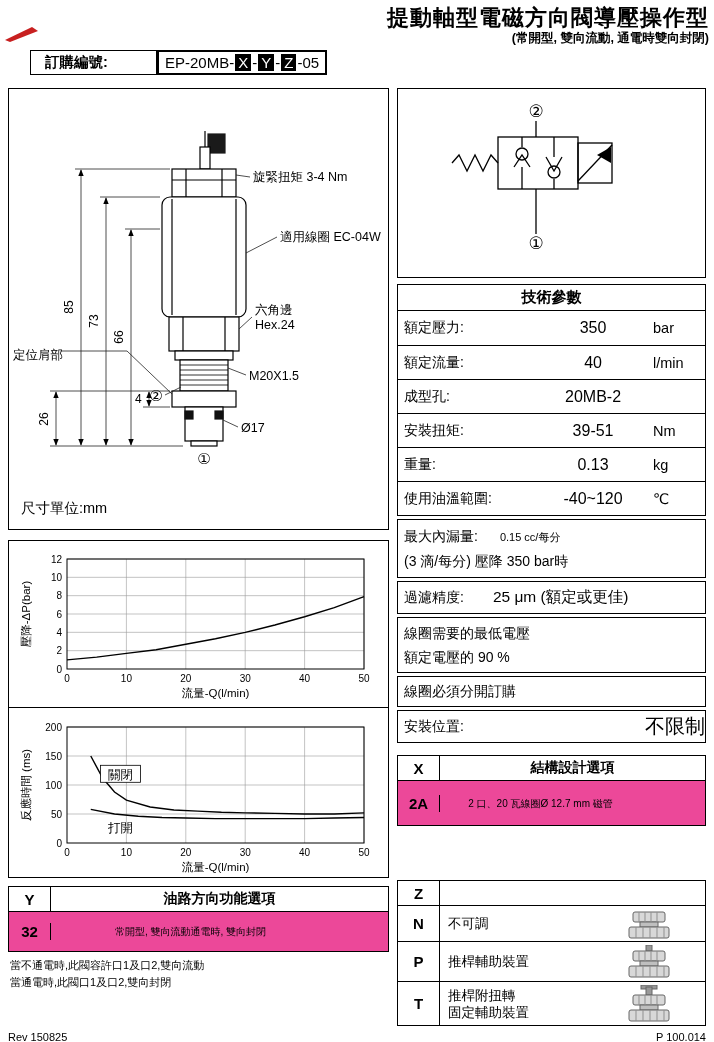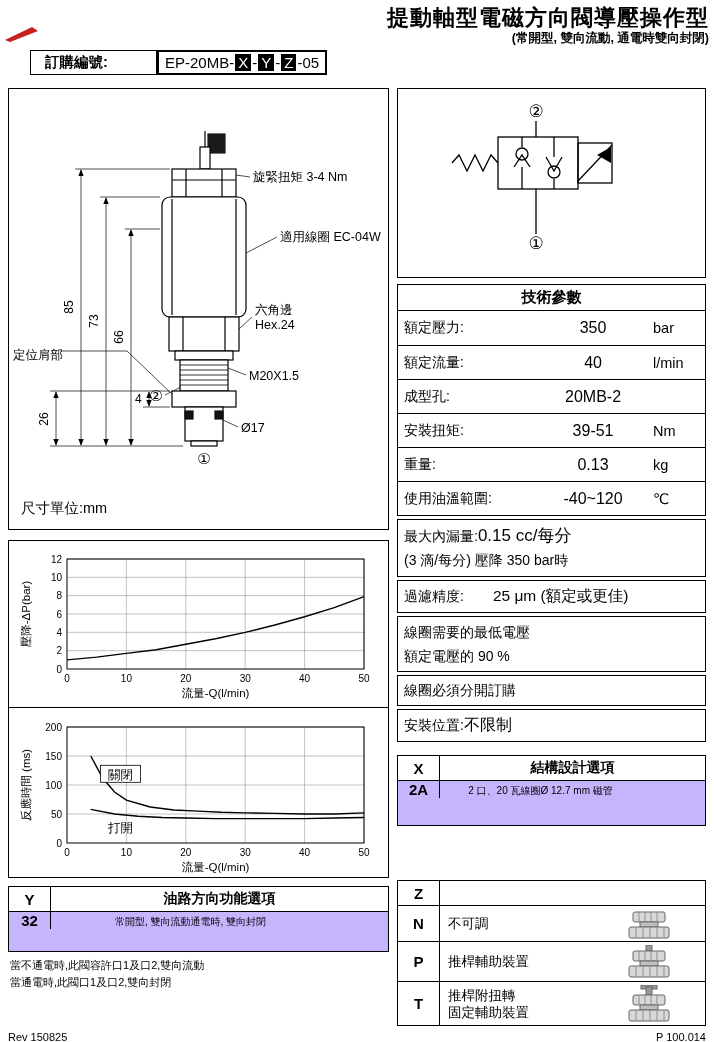--- a/index.html
+++ b/index.html
@@ -20,39 +20,39 @@
   .specs{position:absolute;left:397px;top:284px;width:309px;font-size:14px}
   .specs-title{border:1px solid #000;height:27px;display:flex;align-items:center;justify-content:center;font-weight:bold;font-size:15px}
   .spec-rows{border:1px solid #000;margin-top:-1px}
   .spec-row{display:flex;align-items:center;height:34px;border-top:1px solid #000}
   .spec-row:first-child{border-top:none}
   .spec-row .sl{padding-left:6px;width:44%}
   .spec-row .sv{flex:1;text-align:center;font-size:16px}
   .spec-row .su{width:52px;font-size:14.5px}
   .spec-block{border:1px solid #000;margin-top:3px;background:#fff}
   .leak{line-height:24px;padding:4px 6px}
-  .leakval{font-size:17px;}
+  .leakval{font-size:11px;margin-left:22px}
   .filter{height:33px;display:flex;align-items:center;padding-left:6px}
   .filterval{font-size:15.5px;margin-left:29px}
   .voltage{line-height:24px;padding:3px 6px}
   .coilnote{height:31px;display:flex;align-items:center;padding-left:6px}
   .mount{height:33px;display:flex;align-items:center;padding-left:6px}
-  .mountval{flex:1;text-align:left;font-size:16px}
+  .mountval{flex:1;text-align:right;font-size:20px}
   .charts-box{left:8px;top:540px;width:381px;height:338px}
   .chart-divider{position:absolute;left:0;top:166px;width:100%;border-top:1px solid #000}
   #chart1{position:absolute;left:8px;top:8px}
   #chart2{position:absolute;left:8px;top:176px}
   svg text{font-family:"Liberation Sans","DejaVu Sans",sans-serif}
   .tk{font-size:10px}
   .axl{font-size:11.5px}
   .anno{font-size:12.5px}
   .opt-header{display:flex;border:1px solid #000;height:26px;font-weight:bold;background:#fff}
   .opt-key{width:42px;border-right:1px solid #000;display:flex;align-items:center;justify-content:center;font-size:15px}
   .opt-title{flex:1;display:flex;align-items:center;justify-content:center;font-size:14px}
-  .opt-row{display:flex;border:1px solid #000;border-top:none;align-items:flex-start;background:#c4b5fd}
+  .opt-row{display:flex;border:1px solid #000;border-top:none;align-items:center;background:#ec4899}
   .opt-rowkey{width:42px;border-right:1px solid #000;display:flex;align-items:center;justify-content:center;font-weight:bold;font-size:15px}
   .opt-content{flex:1;text-align:center;font-size:10px;line-height:19px;display:flex;flex-direction:row;justify-content:center}
   .opt-empty{border-left:1px solid #000}
   .xopt{position:absolute;left:397px;top:755px;width:309px}
   .xopt .opt-row{height:45px}
   .xopt .opt-empty{width:64px}
   .yopt{position:absolute;left:8px;top:886px;width:381px}
   .yopt .opt-row{height:40px}
   .yopt .opt-empty{width:58px}
   .ynotes{position:absolute;left:10px;top:957px;font-size:11px;line-height:17px}

